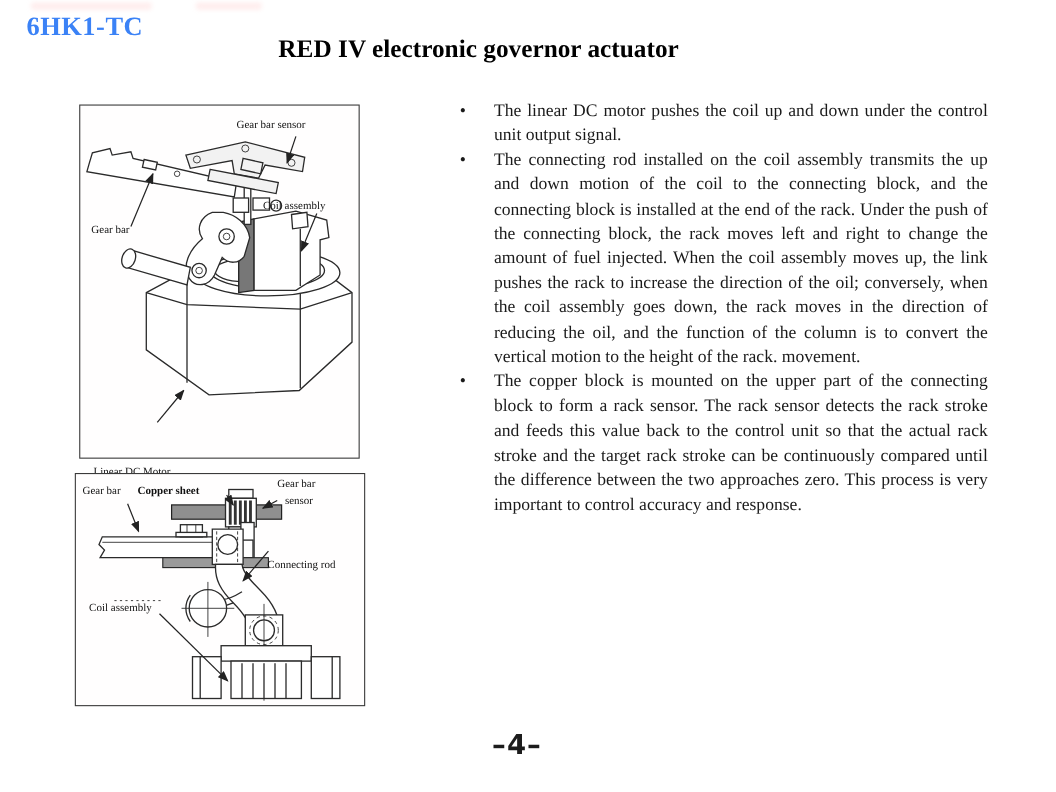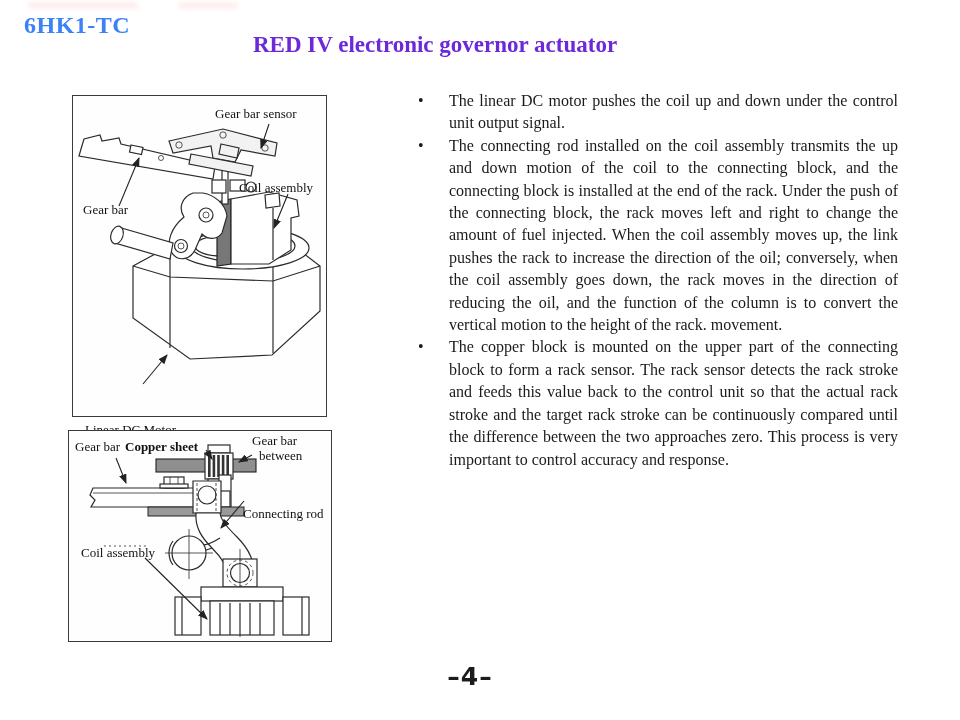--- a/index.html
+++ b/index.html
@@ -7,35 +7,35 @@
     width:960px;height:720px;background:#ffffff;position:relative;overflow:hidden;
     font-family:"Liberation Serif", serif;color:#1a1a1a;
   }
   
   .model-code{
     position:absolute;left:24px;top:12px;
     font-size:24px;font-weight:bold;color:#3b82f6;letter-spacing:.5px;
   }
   .page-title{
     position:absolute;left:253px;top:32px;
-    font-size:23px;font-weight:bold;color:#6d28d9;
+    font-size:23px;font-weight:bold;color:#000000;
   }
   .watermark{
     position:absolute;top:2px;height:7px;background:rgba(255,205,205,.35);
     filter:blur(2px);border-radius:3px;
   }
   
   .figure{
     position:absolute;border:1.6px solid #3a3a3a;background:#fffefe;
   }
   #figure-top{left:72px;top:95px;width:253px;height:320px;}
   #figure-bottom{left:68px;top:430px;width:262px;height:210px;}
   .figure svg{position:absolute;left:0;top:0;}
   .fig-label{
-    position:absolute;font-size:13px;color:#111;white-space:nowrap;line-height:15px;
+    position:absolute;font-size:10px;color:#111;white-space:nowrap;line-height:15px;
   }
   
   .bullet-col{
     position:absolute;left:418px;top:90px;width:480px;
     font-size:16px;line-height:22.4px;text-align:justify;
   }
   .bullet-item{display:flex;}
   .bullet-marker{flex:0 0 31px;text-align:left;color:#1a1a1a;}
   .bullet-text{flex:1;}
   
@@ -219,21 +219,21 @@
         <line class="arrow" x1="47" y1="27" x2="57" y2="52" marker-end="url(#ah2)"></line>
         <line class="arrow" x1="137" y1="19" x2="143" y2="28" marker-end="url(#ah2)"></line>
         <line class="arrow" x1="183" y1="24" x2="170" y2="31" marker-end="url(#ah2)"></line>
         <line class="arrow" x1="175" y1="70" x2="152" y2="97" marker-end="url(#ah2)"></line>
         <line class="arrow" x1="76" y1="127" x2="138" y2="188" marker-end="url(#ah2)"></line>
       </g>
     </svg>
     <span class="fig-label" style="left:6px;top:8px;">Gear bar</span>
     <span class="fig-label" style="left:56px;top:8px;font-weight:bold;">Copper sheet</span>
     <span class="fig-label" style="left:183px;top:2px;">Gear bar</span>
-    <span class="fig-label" style="left:190px;top:17px;">between</span>
+    <span class="fig-label" style="left:190px;top:17px;">sensor</span>
     <span class="fig-label" style="left:174px;top:75px;">Connecting rod</span>
     <span class="fig-label" style="left:12px;top:114px;">Coil assembly</span>
   </div>
 
   <div class="bullet-col">
     <div class="bullet-item">
       <span class="bullet-marker">•</span>
       <span class="bullet-text">The linear DC motor pushes the coil up and down under the control unit output signal.</span>
     </div>
     <div class="bullet-item">

